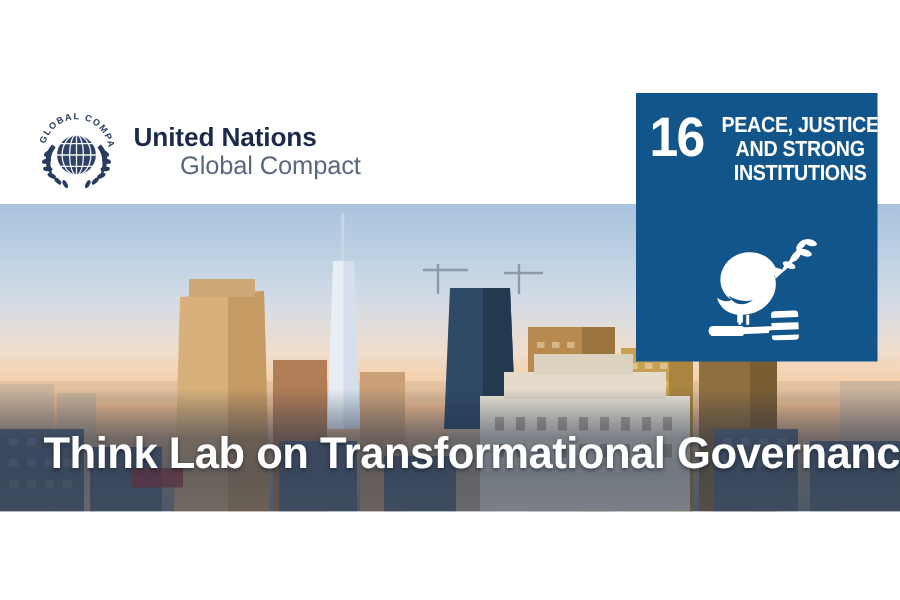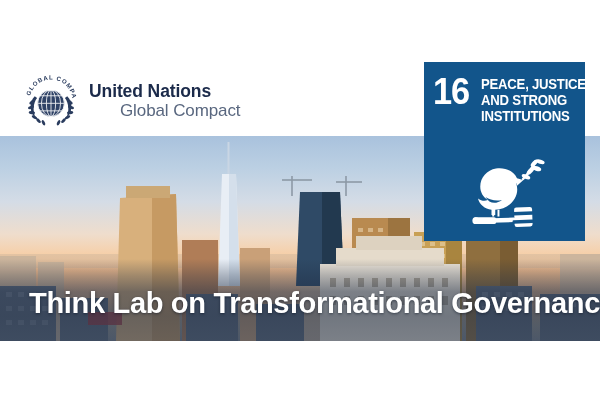--- a/index.html
+++ b/index.html
@@ -117,20 +117,21 @@
     transform-origin: left center;
   }
 
   
   .sdg-panel {
     position: absolute;
     left: 424px; top: 62px;
     width: 161px; height: 179px;
     background: #12558b;
     overflow: hidden;
+    text-align: center;
   }
   .sdg-top {
     position: absolute;
     left: 0; top: 0;
     width: 161px;
     display: flex;
     align-items: flex-start;
     padding: 14px 0 0 9px;
     box-sizing: border-box;
   }

